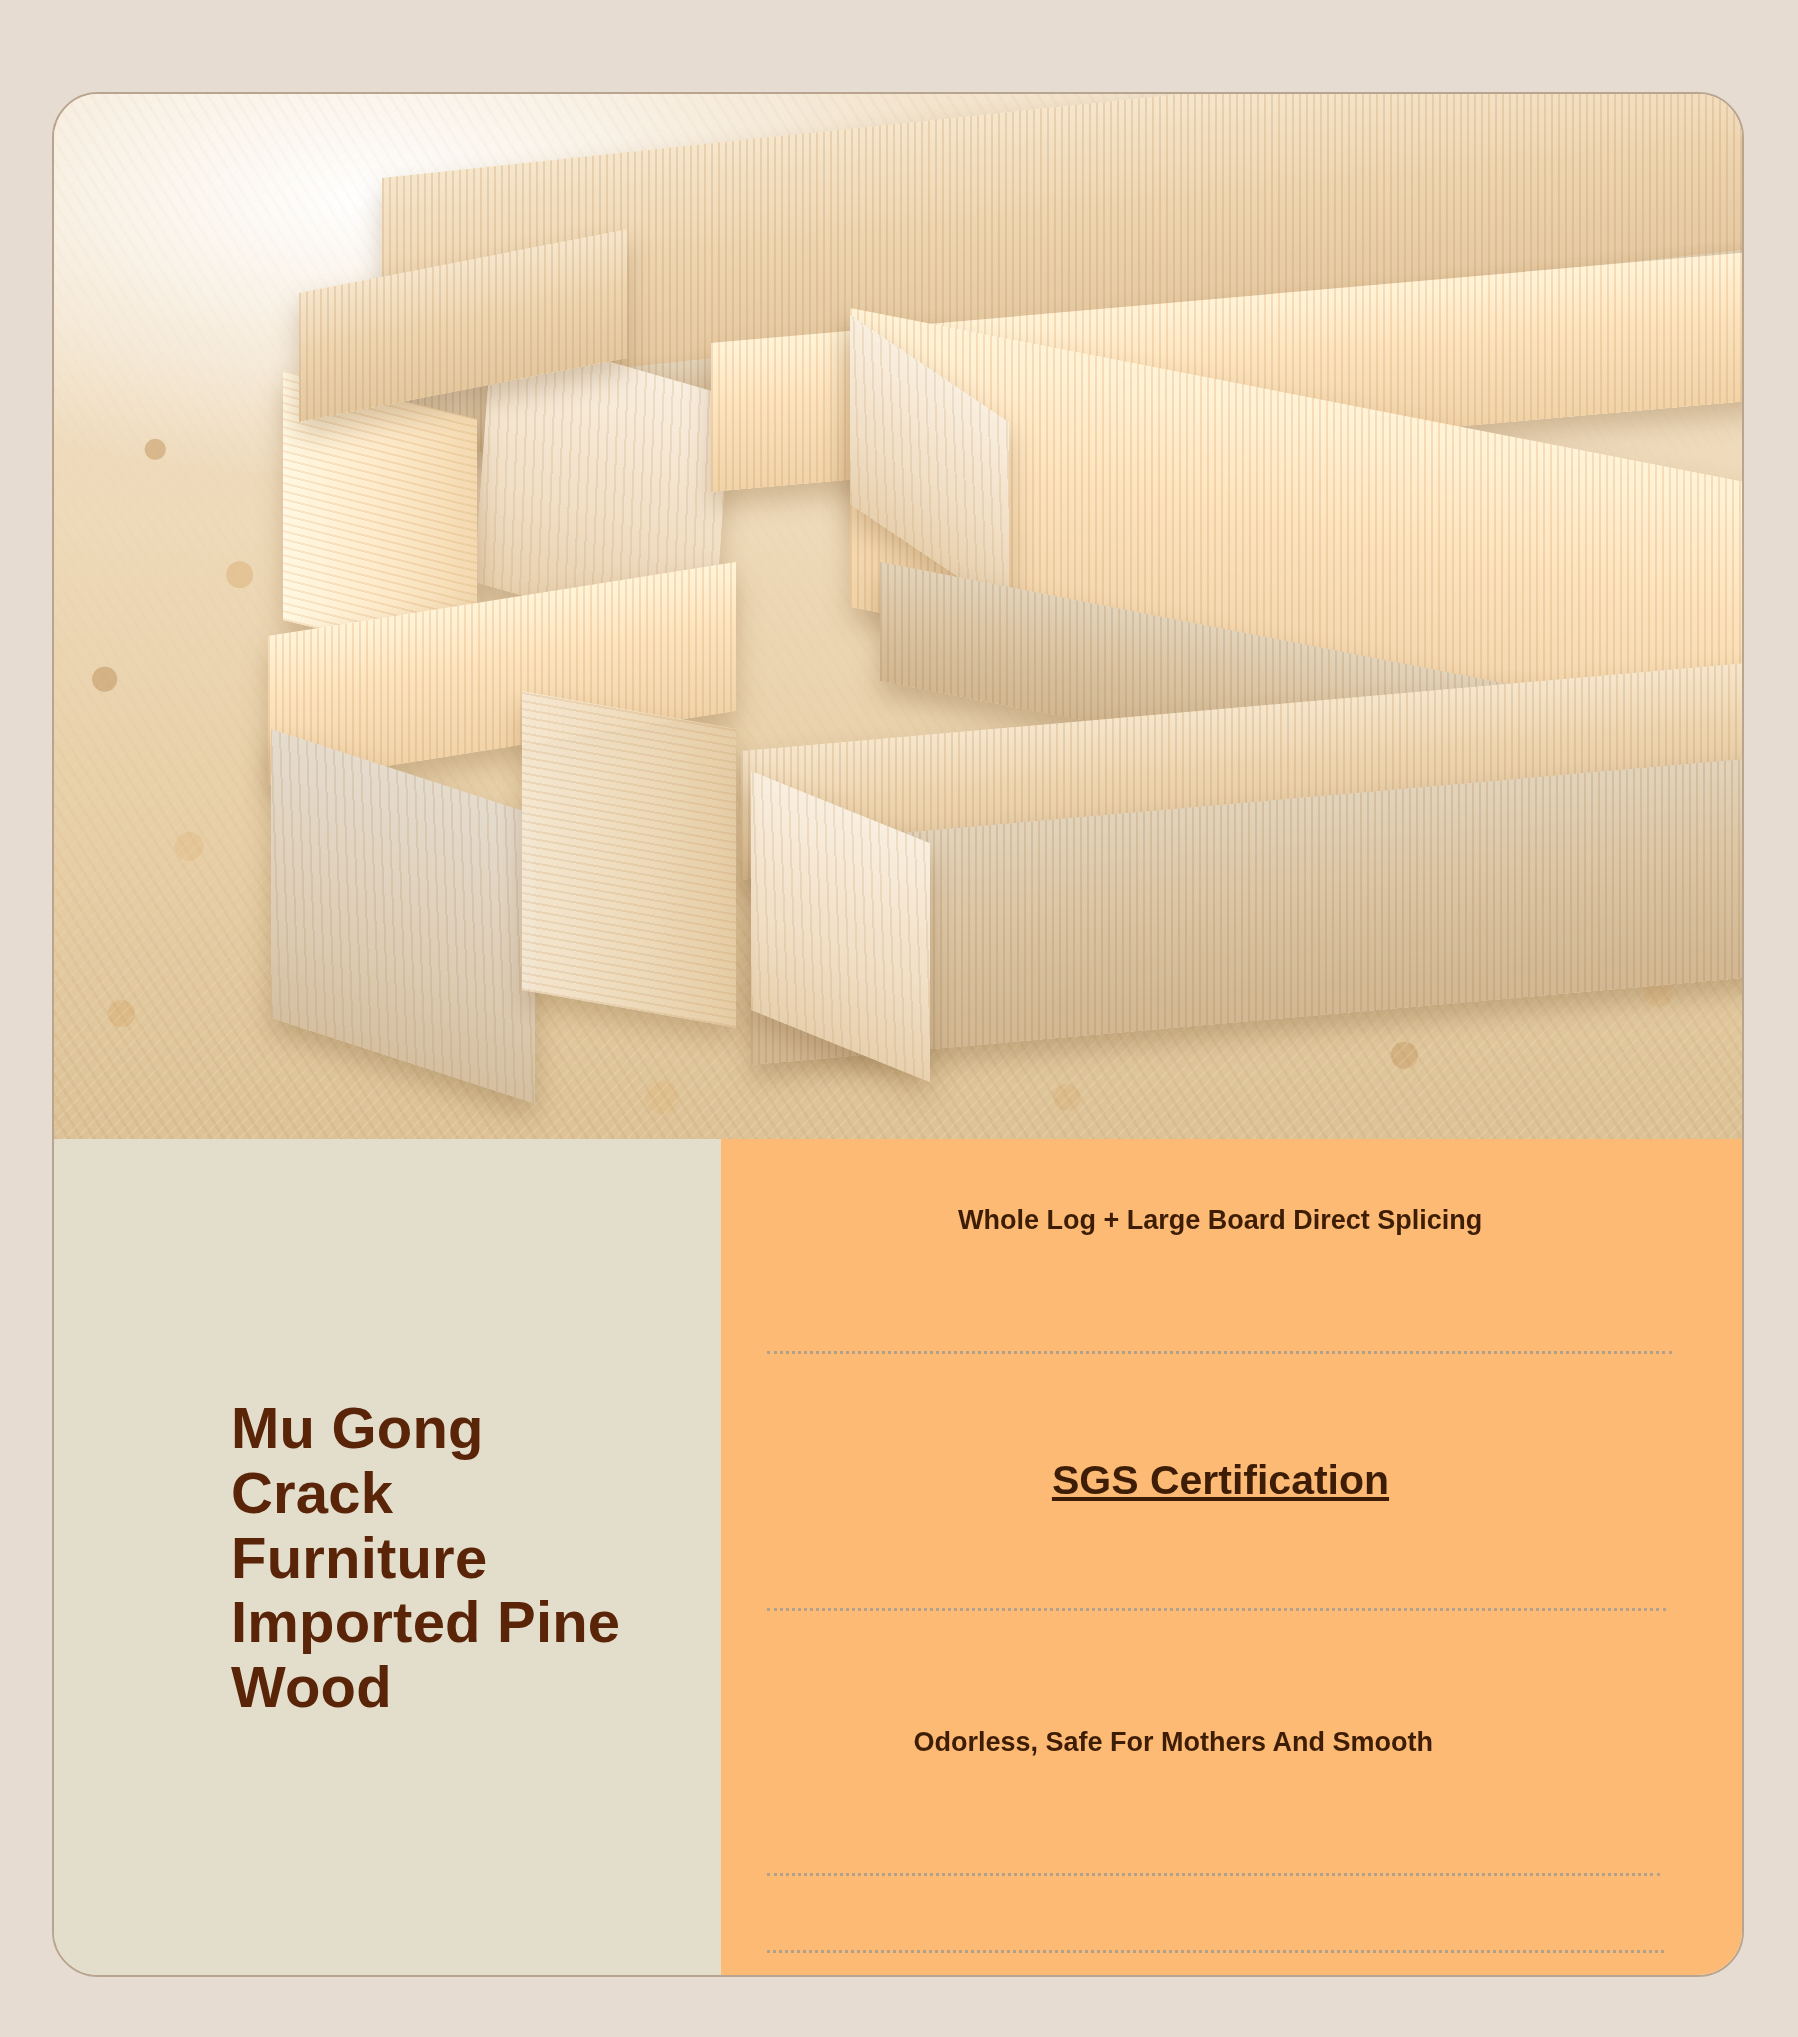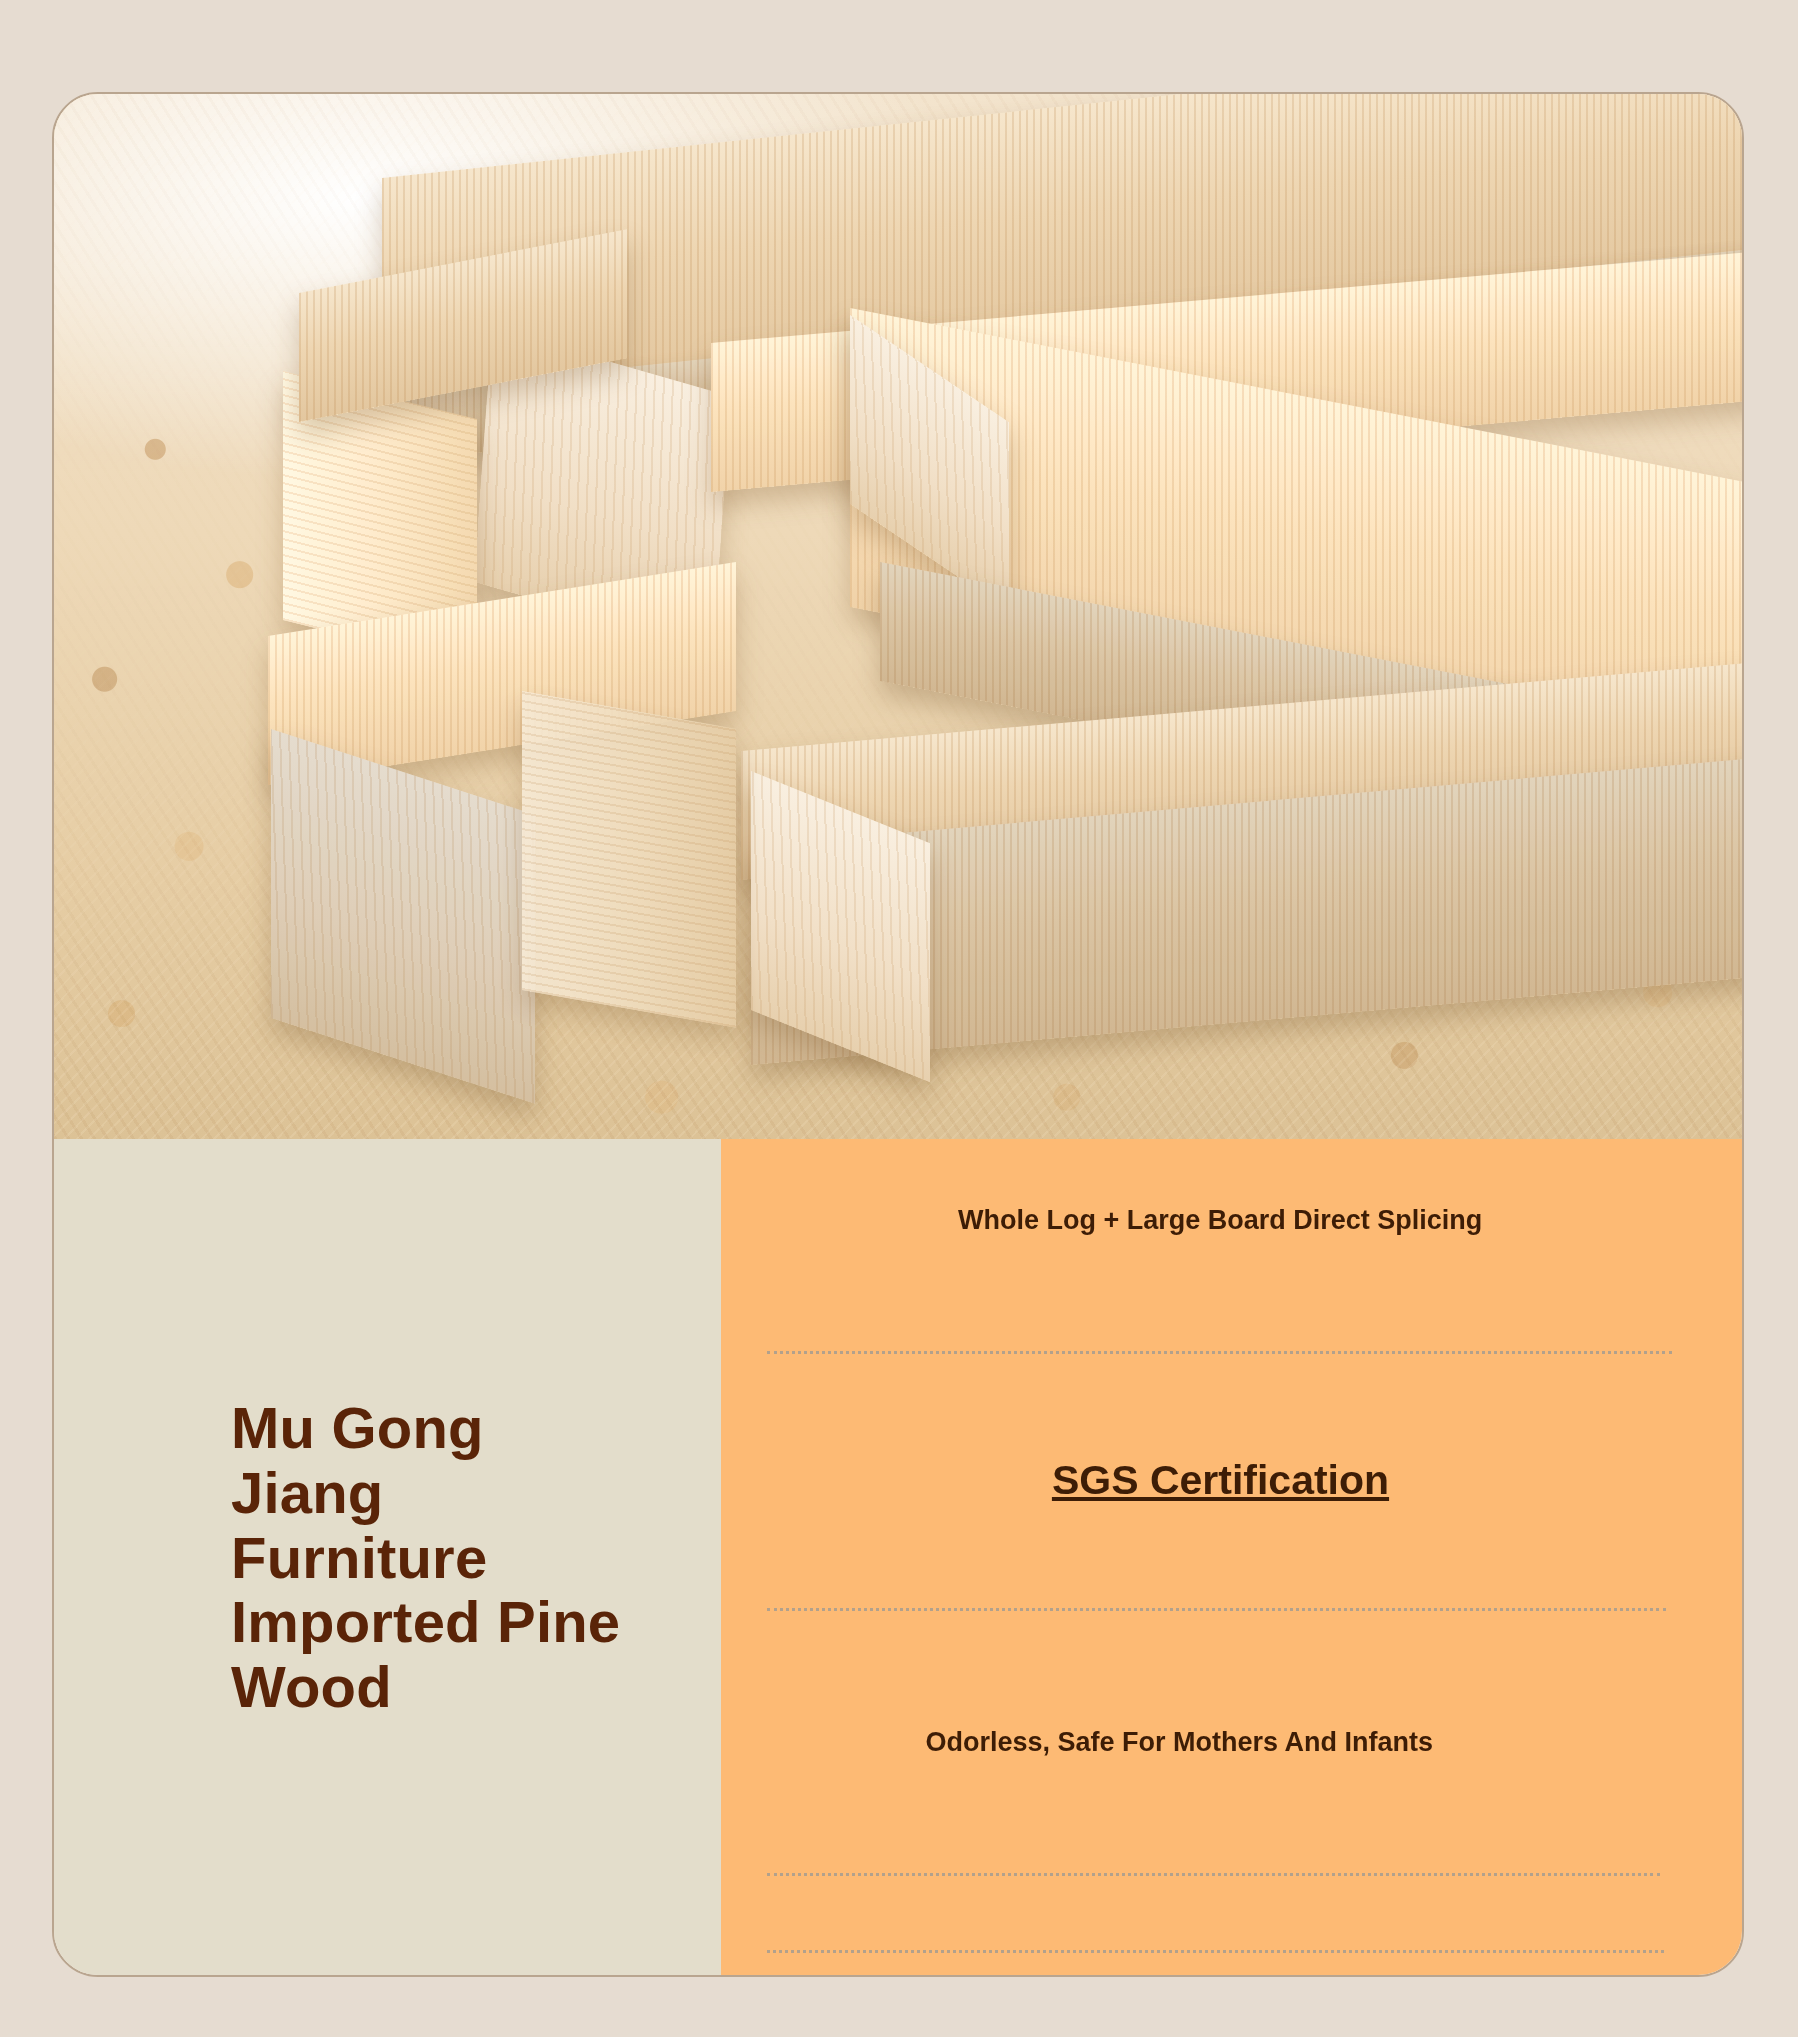--- a/index.html
+++ b/index.html
@@ -187,34 +187,34 @@
     <div class="plank end-grain" style="left:697px; top:677px; width:179px; height:239px; transform: skewY(22deg); transform-origin: left top;"></div>
 
     <div class="plank grain-h face-light" style="left:214px; top:542px; width:468px; height:149px; transform: skewY(-9deg); transform-origin: left top;"></div>
     <div class="plank end-grain face-dark" style="left:217px; top:635px; width:264px; height:289px; transform: skewY(18deg); transform-origin: left top;"></div>
     <div class="plank grain-v" style="left:468px; top:597px; width:214px; height:299px; transform: skewY(10deg); transform-origin: left top; opacity:.9;"></div>
   </div>
 
   <div class="info">
 
     <div class="left-panel">
-      <div class="brand-title">Mu Gong Jiang
+      <div class="brand-title">Mu Gong Crack
 Furniture
 Imported Pine
 Wood</div>
     </div>
 
     <div class="right-panel">
       <div class="feature align-left">Whole Log + Large Board Direct Splicing</div>
       <div class="divider inset-a"></div>
 
       <div class="feature align-center big">SGS Certification</div>
       <div class="divider inset-b"></div>
 
-      <div class="feature align-right">Odorless, Safe For Mothers And Infants</div>
+      <div class="feature align-right">Odorless, Safe For Mothers And Smooth</div>
       <div class="divider inset-c"></div>
 
       <div class="divider inset-d"></div>
 
     </div>
 
   </div>
 </div>
 
 

